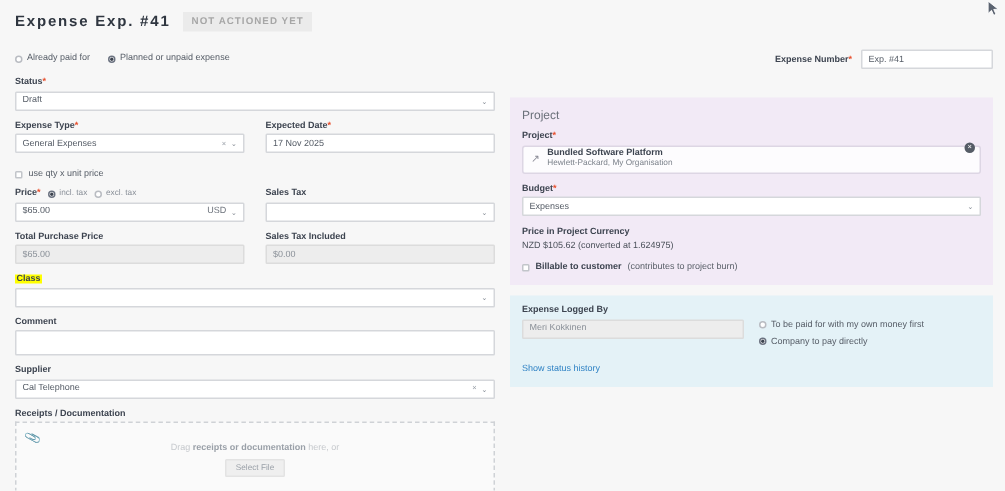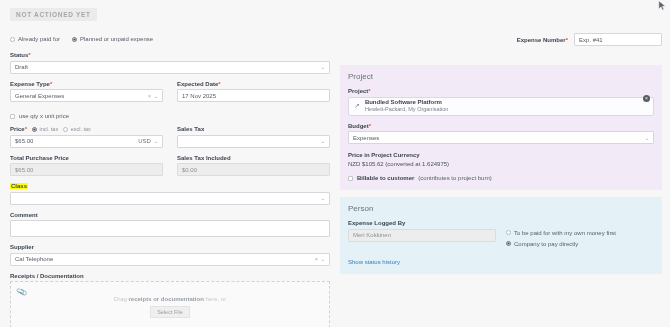--- a/index.html
+++ b/index.html
@@ -118,20 +118,21 @@
   .link { font-size:6px; color:#2f82c4; margin-top:7px; display:inline-block; }
 
   .cursor { position:absolute; left:658px; top:0px; width:9px; height:12px; }
 </style>
 </head>
 <body>
 
 <div class="page">
 
   <div class="titlebar">
+    <div class="title">Expense Exp. #41</div>
     <div class="badge">NOT ACTIONED YET</div>
   </div>
 
   <div class="toprow">
     <div class="radio-line">
       <span class="radio"></span>
       <span class="radio-label">Already paid for</span>
     </div>
     <div class="radio-line">
       <span class="radio on"></span>
@@ -286,21 +287,20 @@
       <div class="pcur-val">NZD $105.62 (converted at 1.624975)</div>
 
       <div class="billline">
         <span class="cbox"></span>
         <b>Billable to customer</b>
           <span class="note"> (contributes to project burn)</span>
       </div>
     </div>
 
     <div class="panel person">
-      <div class="panel-title">Person</div>
 
       <span class="lbl">Expense Logged By</span>
       <div class="person-grid">
         <div class="person-left">
           <div class="inp ro">
             <span class="val">Meri Kokkinen</span>
           </div>
         </div>
         <div class="person-right">
           <div class="radio-line">

